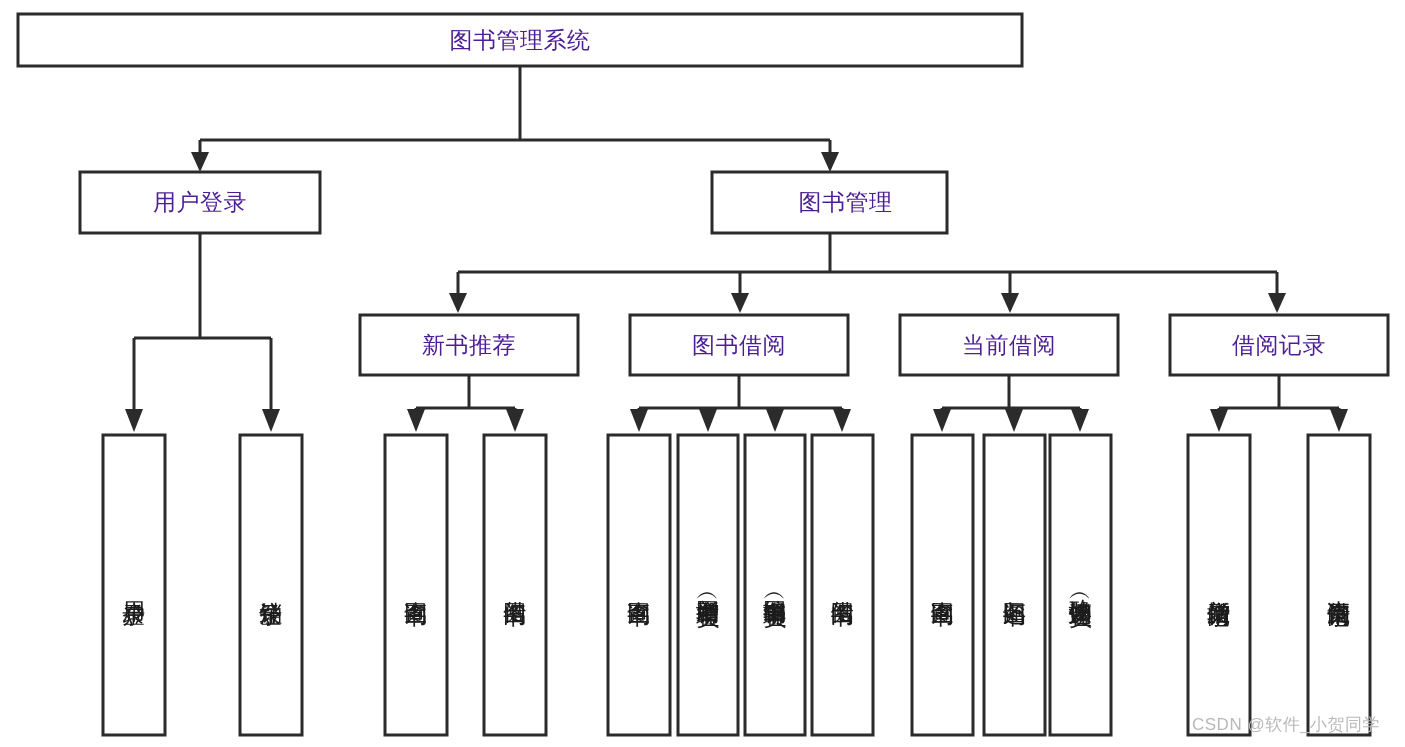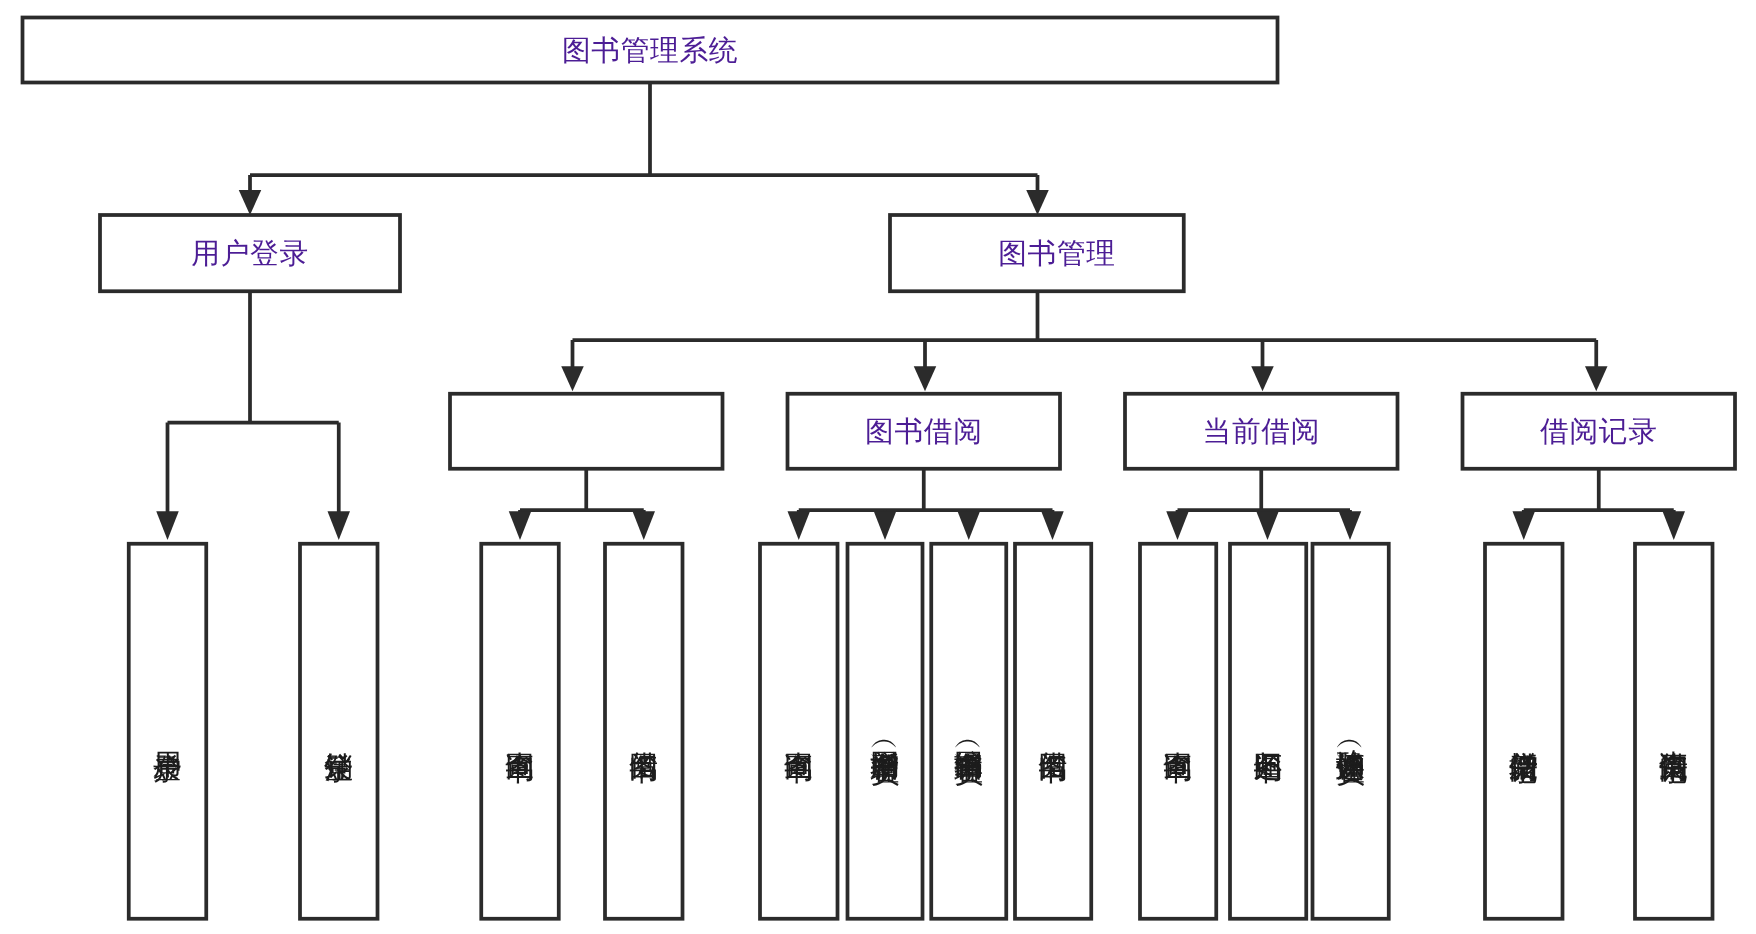--- a/index.html
+++ b/index.html
@@ -188,20 +188,21 @@
 
     <rect class="node-box" x="1188" y="435" width="62" height="300"></rect>
     <rect class="node-box" x="1308" y="435" width="62" height="300"></rect>
   </svg>
 
   <div class="node-label-h" style="left:18px; top:14px; width:1004px; height:52px;">图书管理系统</div>
 
   <div class="node-label-h" style="left:80px; top:172px; width:240px; height:61px;">用户登录</div>
   <div class="node-label-h" style="left:712px; top:172px; width:235px; height:61px;padding-left:16px;">图书管理</div>
 
+  <div class="node-label-h" style="left:360px; top:315px; width:218px; height:60px;">新书推荐</div>
   <div class="node-label-h" style="left:630px; top:315px; width:218px; height:60px;">图书借阅</div>
   <div class="node-label-h" style="left:900px; top:315px; width:218px; height:60px;">当前借阅</div>
   <div class="node-label-h" style="left:1170px; top:315px; width:218px; height:60px;">借阅记录</div>
 
   <div class="node-label-v" style="left:103px; top:435px; width:62px; height:300px;">用户登录</div>
   <div class="node-label-v" style="left:240px; top:435px; width:62px; height:300px;">注销登录</div>
 
   <div class="node-label-v" style="left:385px; top:435px; width:62px; height:300px;">查询图书</div>
   <div class="node-label-v" style="left:484px; top:435px; width:62px; height:300px;">借阅图书</div>
 
@@ -210,14 +211,15 @@
   <div class="node-label-v" style="left:745px; top:435px; width:60px; height:300px;">编辑图书（管理员）</div>
   <div class="node-label-v" style="left:812px; top:435px; width:61px; height:300px;">借阅图书</div>
 
   <div class="node-label-v" style="left:912px; top:435px; width:61px; height:300px;">查询图书</div>
   <div class="node-label-v" style="left:984px; top:435px; width:61px; height:300px;">归还图书</div>
   <div class="node-label-v" style="left:1050px; top:435px; width:61px; height:300px;">确认归还（管理员）</div>
 
   <div class="node-label-v" style="left:1188px; top:435px; width:62px; height:300px;">新增借阅记录</div>
   <div class="node-label-v" style="left:1308px; top:435px; width:62px; height:300px;">查询借阅记录</div>
 
+  <div class="watermark" style="left:1192px; top:713px;">CSDN @软件_小贺同学</div>
 
 </div>
 
 </body></html>

